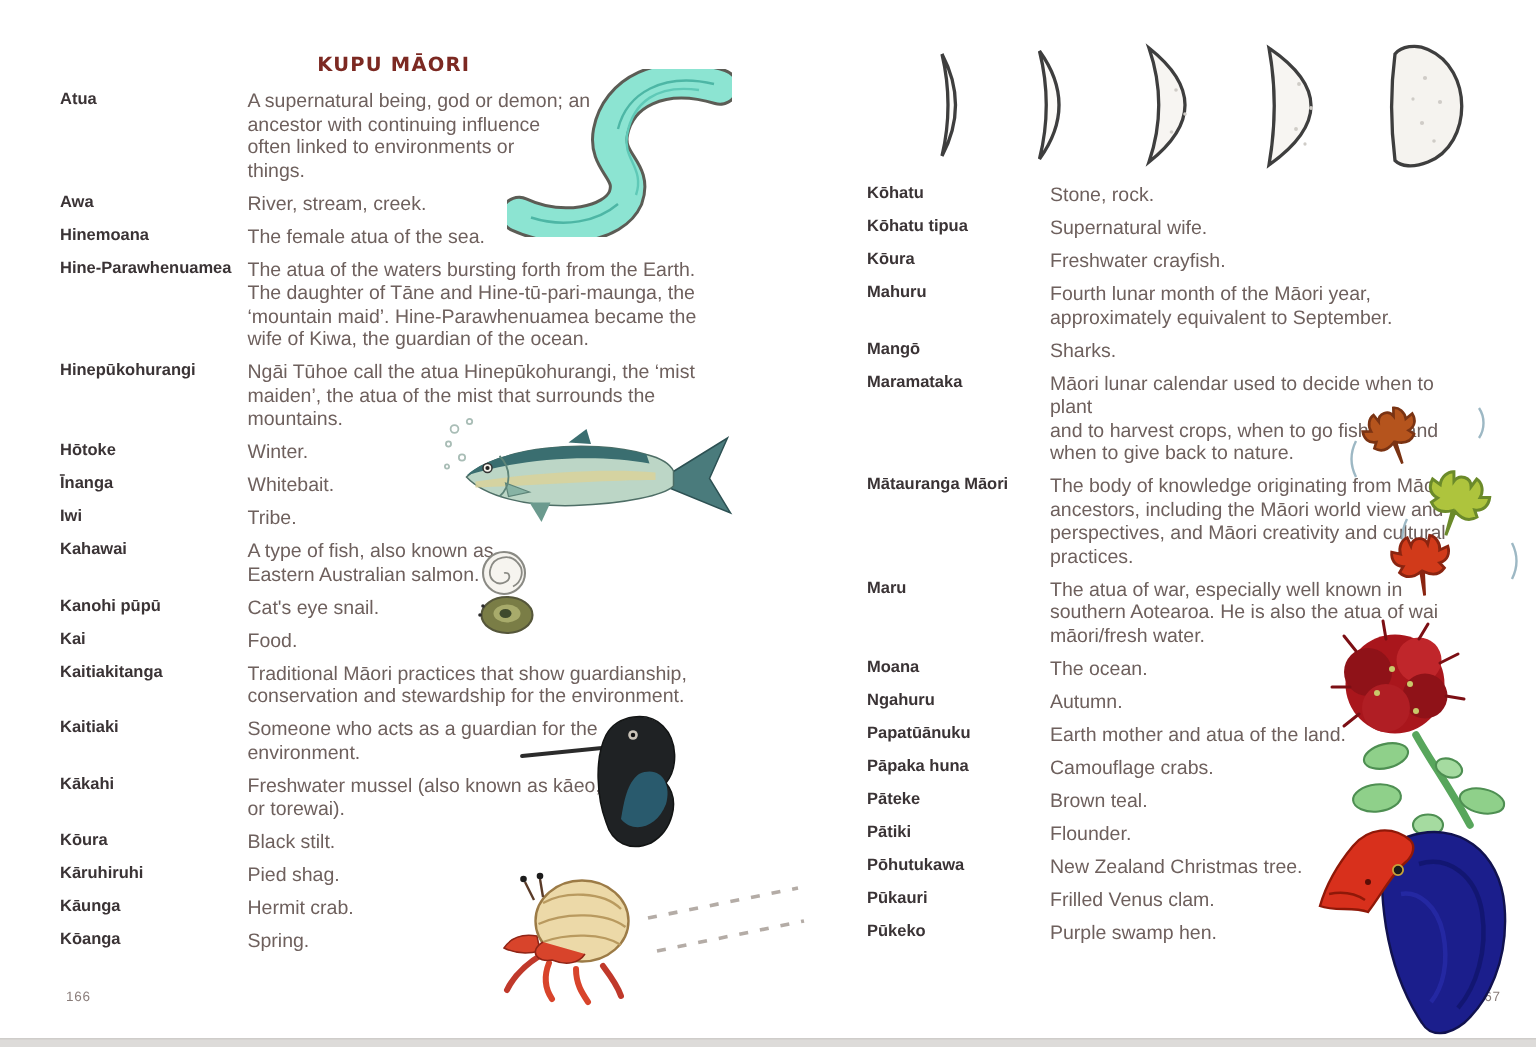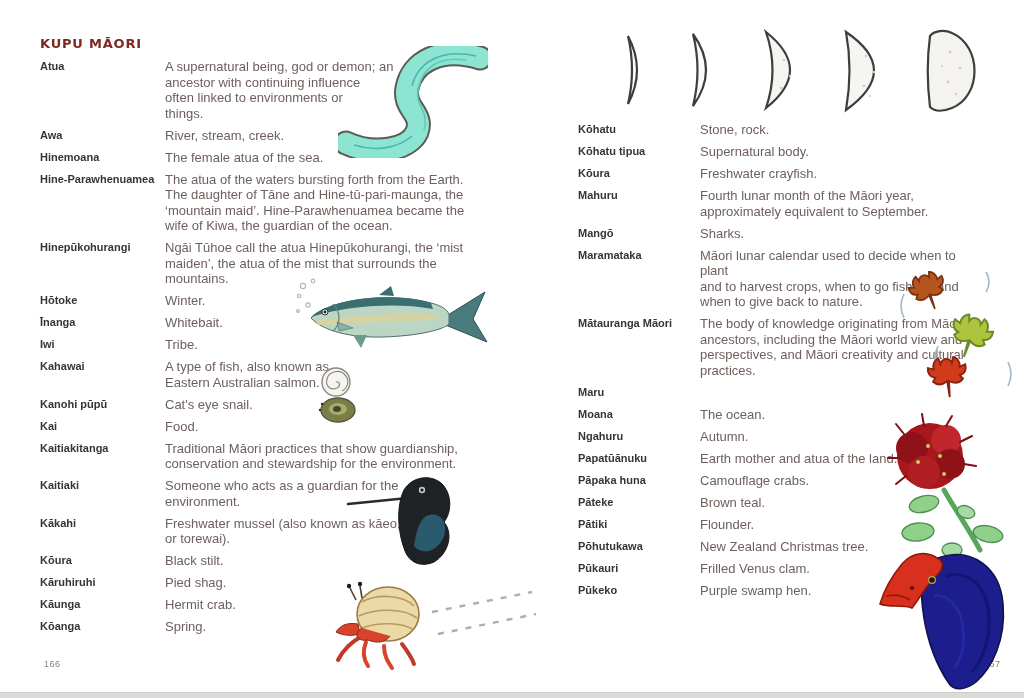--- a/index.html
+++ b/index.html
@@ -9,21 +9,21 @@
     font-family:"Liberation Sans","DejaVu Sans",sans-serif;
   }
   .page-edge{
     position:absolute;left:0;bottom:0;width:1024px;height:5px;
     background:#dddbd9;border-top:1px solid #cfcdca;
   }
   .textblock{position:absolute;}
   .page-title{
     font-family:"DejaVu Sans","Liberation Sans",sans-serif;
     font-weight:800;font-size:13px;letter-spacing:.8px;
-    color:#7c2922;margin:0 0 8px 0;
+    color:#7c2922;margin:0 0 8px 0;text-align:center;
   }
   .entry{
     display:grid;grid-template-columns:var(--termcol) 1fr;
     margin-bottom:6.5px;
   }
   .term{
     font-weight:700;font-size:11px;line-height:15.5px;color:#3a3335;
     padding-right:8px;
   }
   .definition{
@@ -238,21 +238,21 @@
   </div>
 
   <div class="textblock" style="left:578px;top:122px;width:392px;--termcol:122px;">
     <div>
         <div class="entry">
           <div class="term">Kōhatu</div>
           <div class="definition">Stone, rock.</div>
         </div>
         <div class="entry">
           <div class="term">Kōhatu tipua</div>
-          <div class="definition">Supernatural body.</div>
+          <div class="definition">Supernatural wife.</div>
         </div>
         <div class="entry">
           <div class="term">Kōura</div>
           <div class="definition">Freshwater crayfish.</div>
         </div>
         <div class="entry">
           <div class="term">Mahuru</div>
           <div class="definition">Fourth lunar month of the Māori year,
 approximately equivalent to September.</div>
         </div>
@@ -268,20 +268,23 @@
         </div>
         <div class="entry">
           <div class="term">Mātauranga Māori</div>
           <div class="definition">The body of knowledge originating from Māori
 ancestors, including the Māori world view and
 perspectives, and Māori creativity and cultural
 practices.</div>
         </div>
         <div class="entry">
           <div class="term">Maru</div>
+          <div class="definition">The atua of war, especially well known in
+southern Aotearoa. He is also the atua of wai
+māori/fresh water.</div>
         </div>
         <div class="entry">
           <div class="term">Moana</div>
           <div class="definition">The ocean.</div>
         </div>
         <div class="entry">
           <div class="term">Ngahuru</div>
           <div class="definition">Autumn.</div>
         </div>
         <div class="entry">

